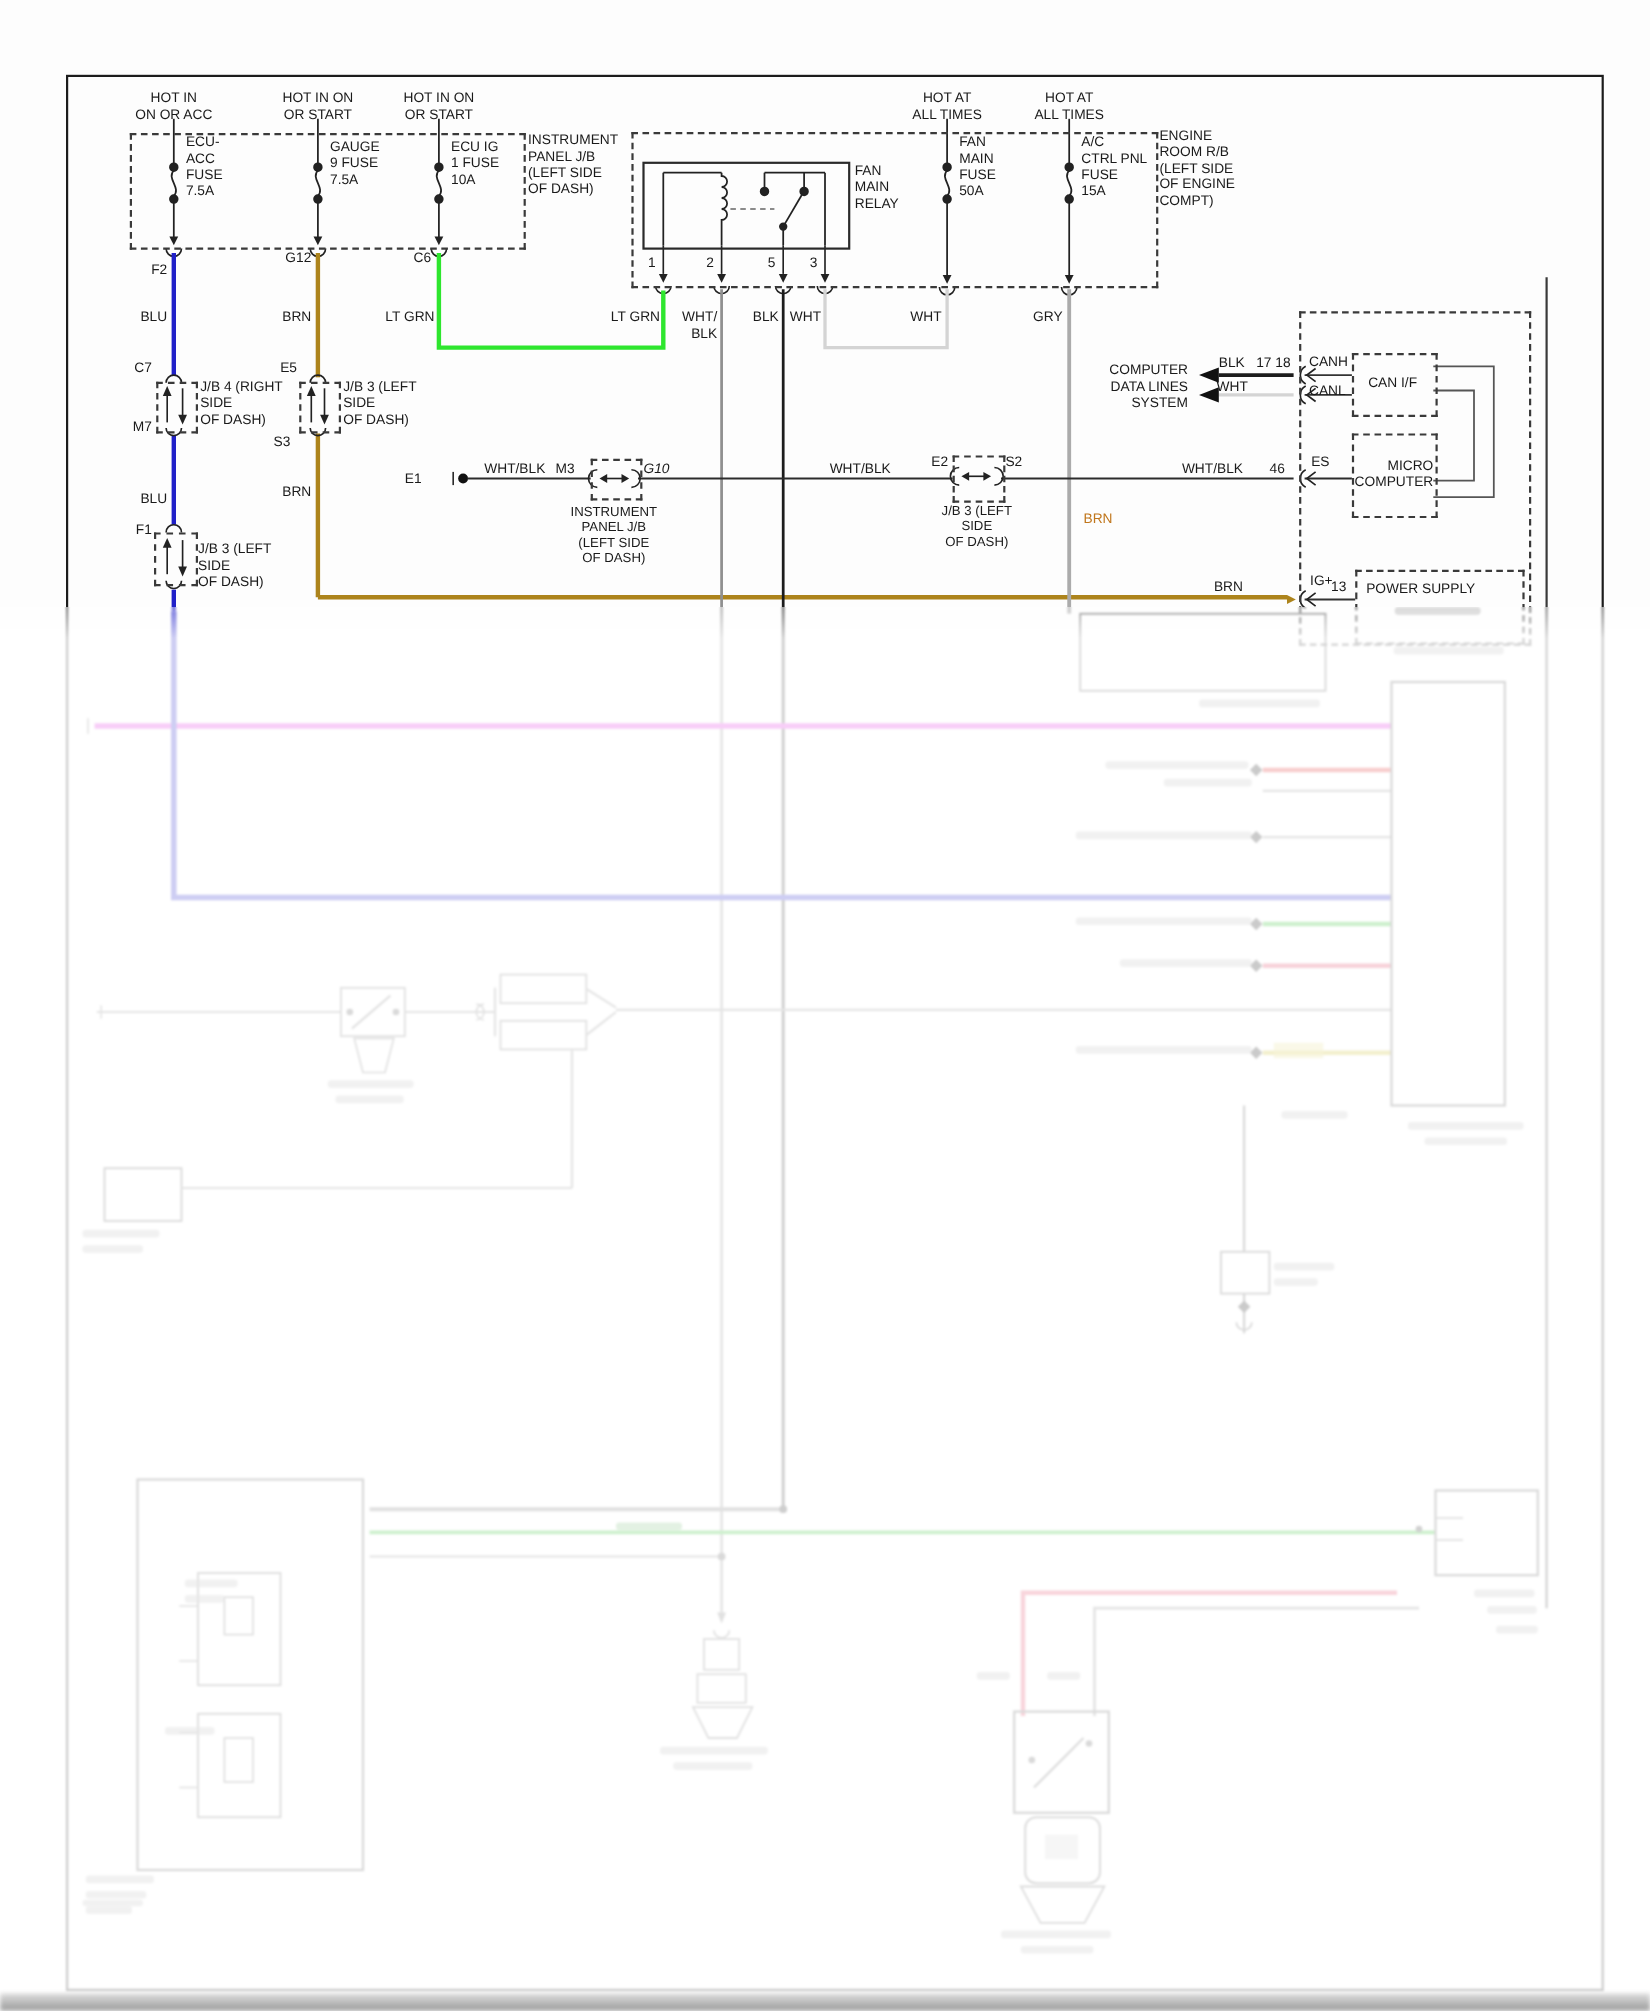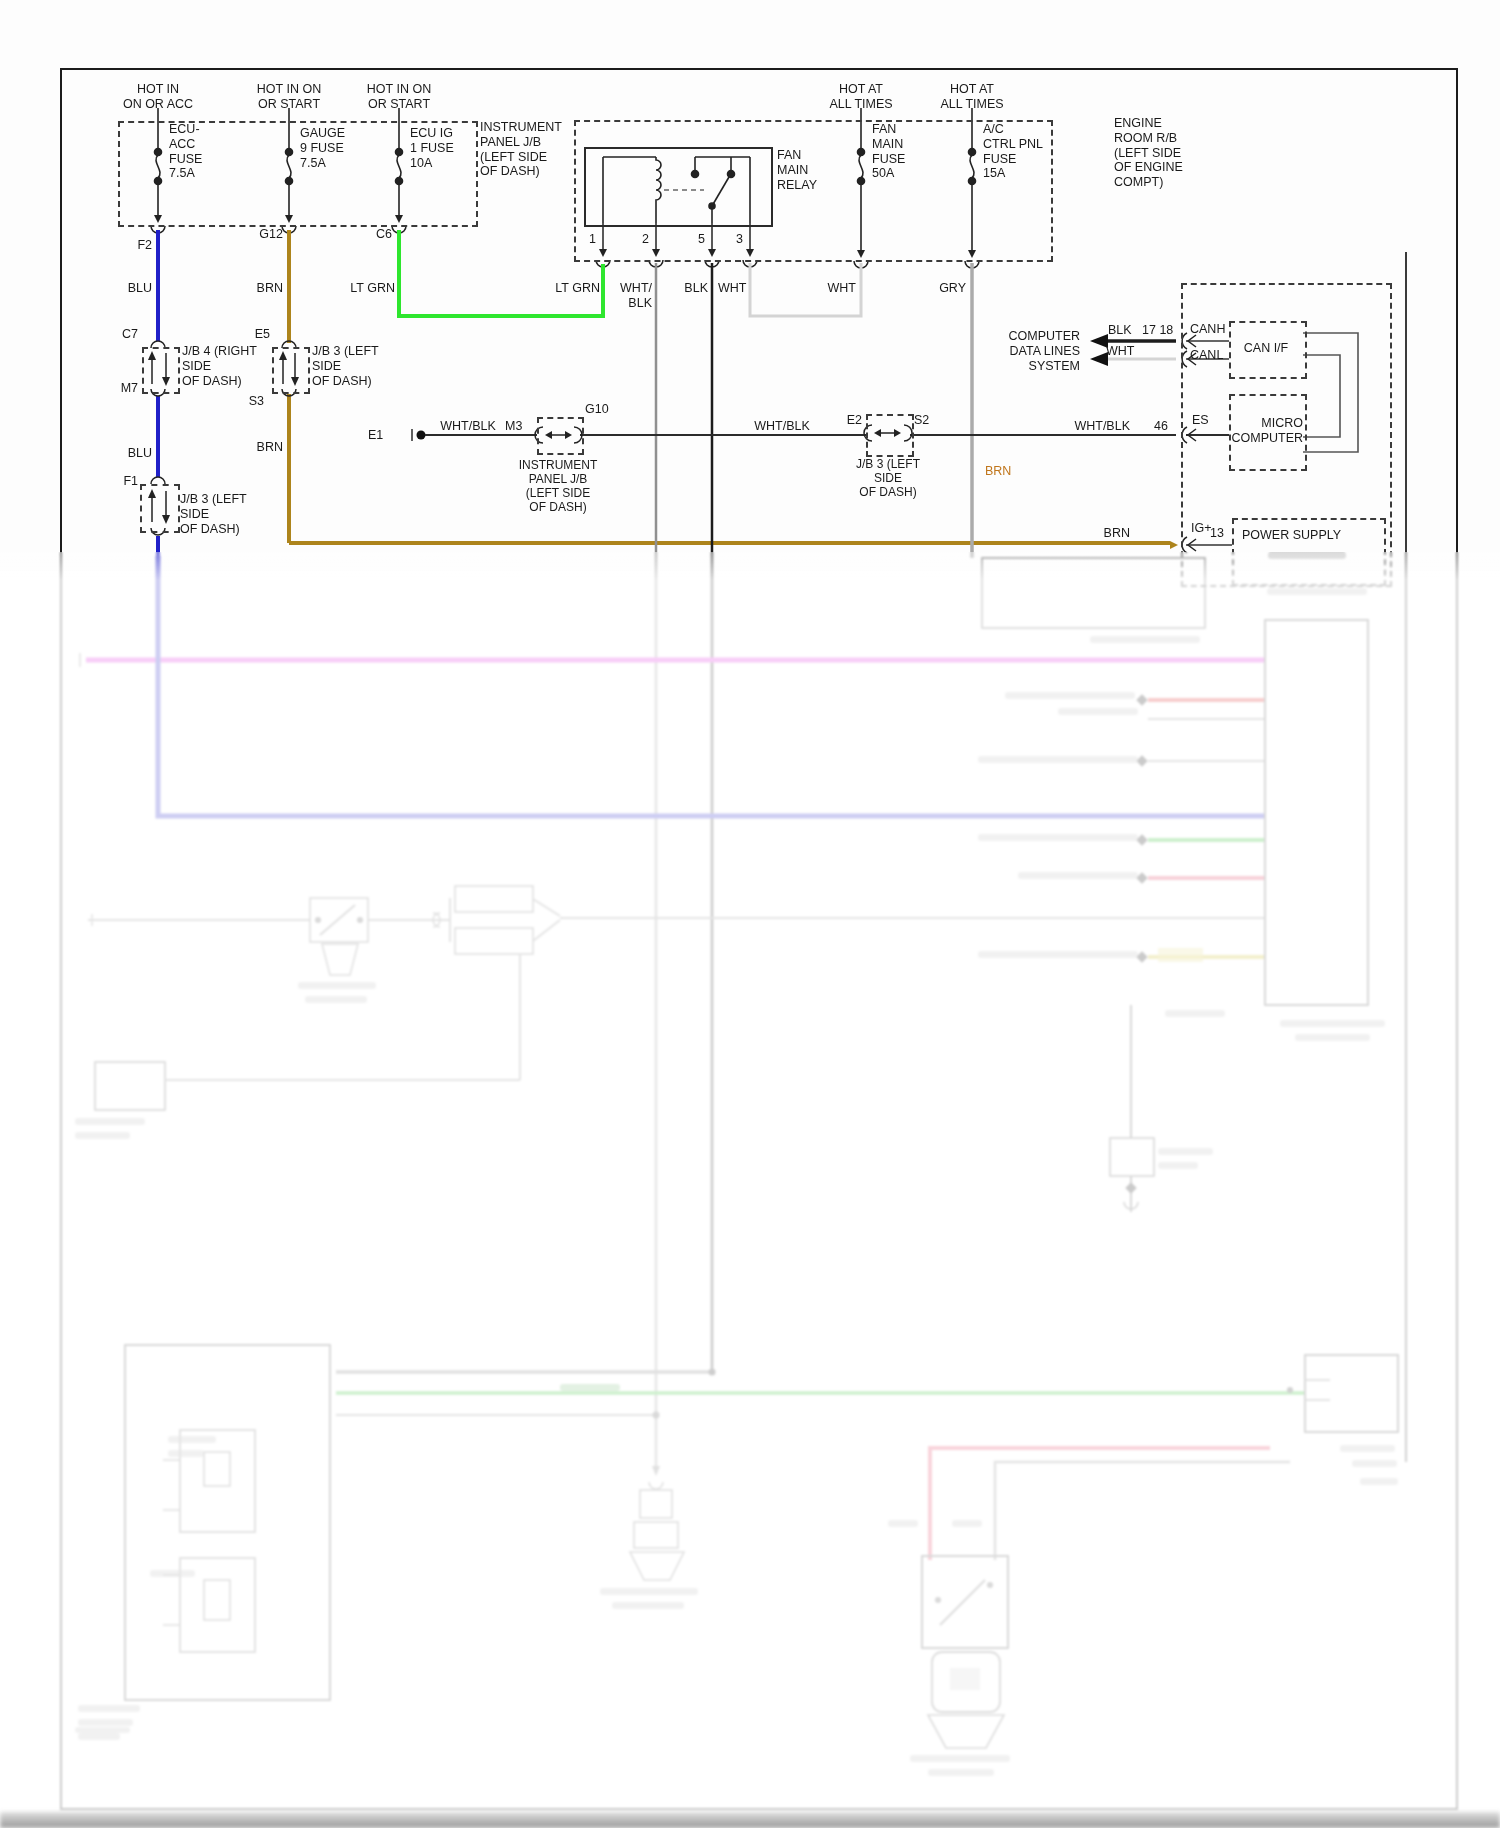--- a/index.html
+++ b/index.html
@@ -325,21 +325,21 @@
 FUSE
 15A</div>
 
   <div class="lbl" style="left:480px;top:120px;">INSTRUMENT
 PANEL J/B
 (LEFT SIDE
 OF DASH)</div>
   <div class="lbl" style="left:777px;top:148px;">FAN
 MAIN
 RELAY</div>
-  <div class="lbl" style="left:1114px;top:116px;">ENGINE
+  <div class="lbl" style="left:1054px;top:116px;">ENGINE
 ROOM R/B
 (LEFT SIDE
 OF ENGINE
 COMPT)</div>
 
   <div class="lbl r" style="left:112px;top:238px;width:40px;">F2</div>
   <div class="lbl r" style="left:243px;top:227px;width:40px;">G12</div>
   <div class="lbl r" style="left:352px;top:227px;width:40px;">C6</div>
 
   <div class="lbl r" style="left:578px;top:232px;width:18px;">1</div>
@@ -371,21 +371,21 @@
   <div class="lbl r" style="left:104px;top:446px;width:48px;">BLU</div>
   <div class="lbl r" style="left:235px;top:440px;width:48px;">BRN</div>
   <div class="lbl r" style="left:100px;top:474px;width:38px;">F1</div>
   <div class="lbl" style="left:180px;top:492px;">J/B 3 (LEFT
 SIDE
 OF DASH)</div>
 
   <div class="lbl" style="left:368px;top:428px;">E1</div>
   <div class="lbl c" style="left:432px;top:419px;width:72px;">WHT/BLK</div>
   <div class="lbl" style="left:505px;top:419px;">M3</div>
-  <div class="lbl" style="left:585px;top:402px;">G10</div>
+  <div class="lbl" style="left:585px;top:419px;font-style:italic;">G10</div>
   <div class="lbl c" style="left:746px;top:419px;width:72px;">WHT/BLK</div>
   <div class="lbl r" style="left:824px;top:413px;width:38px;">E2</div>
   <div class="lbl" style="left:914px;top:413px;">S2</div>
   <div class="lbl c" style="left:508px;top:458px;width:100px;font-size:12px;">INSTRUMENT
 PANEL J/B
 (LEFT SIDE
 OF DASH)</div>
   <div class="lbl c" style="left:838px;top:457px;width:100px;font-size:12px;">J/B 3 (LEFT
 SIDE
 OF DASH)</div>

